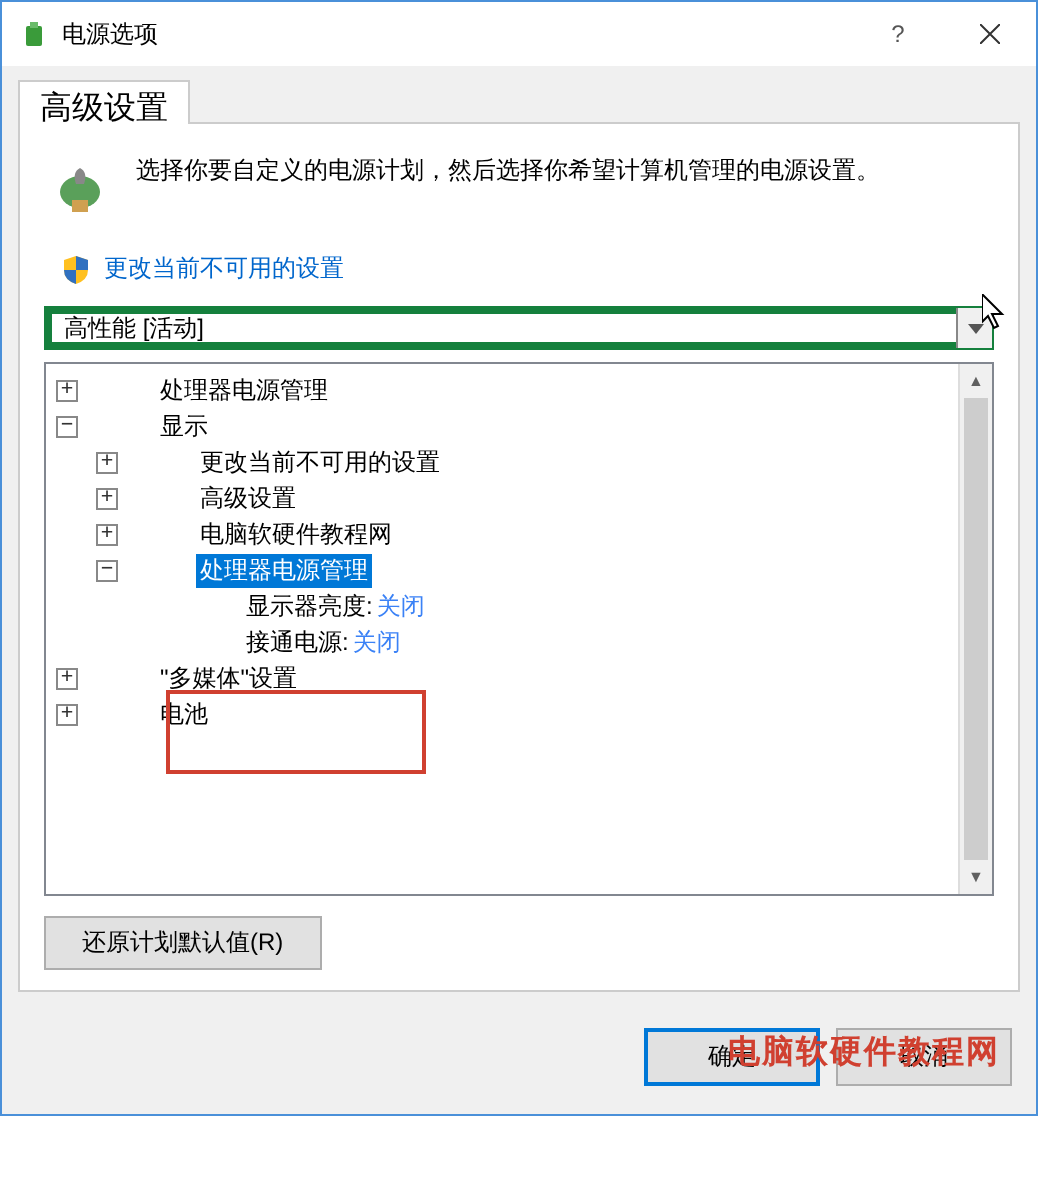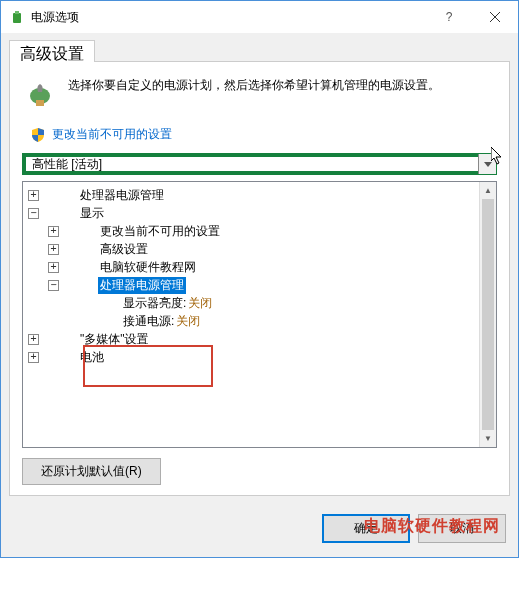--- a/index.html
+++ b/index.html
@@ -23,21 +23,21 @@
 .dropdown { position: relative; margin-bottom: 6px; }
 .dropdown-box { border: 4px solid #15803d; background: #fff; height: 22px; display: flex; align-items: center; padding: 0 6px; }
 .dropdown-arrow { position: absolute; right: 1px; top: 1px; width: 18px; height: 20px; border-left: 1px solid #888; display: flex; align-items: center; justify-content: center; background: #f0f0f0; }
 .cursor-arrow { position: absolute; right: -10px; top: -6px; z-index: 10; pointer-events: none; }
 .tree-box { border: 1px solid #828790; background: #fff; flex: 1; position: relative; overflow: hidden; margin-bottom: 10px; }
 .tree-inner { padding: 4px 0 4px 3px; }
 .tree-item { display: flex; align-items: center; height: 18px; font-size: 12px; white-space: nowrap; }
 .toggle { width: 11px; height: 11px; border: 1px solid #888; display: flex; align-items: center; justify-content: center; margin-right: 4px; font-size: 10px; line-height: 1; font-family: monospace; cursor: pointer; color: #333; background: #fff; }
 .tree-label { padding: 0 2px; margin-left: 35px; }
 .tree-label.selected { background: #0078d7; color: #fff; }
-.tree-value { color: #a16207; }
+.tree-value { color: #3b82f6; }
 .highlight-box { position: absolute; border: 2px solid #d04030; left: 60px; top: 163px; width: 130px; height: 42px; pointer-events: none; }
 .scrollbar { position: absolute; right: 0; top: 0; bottom: 0; width: 17px; background: #f0f0f0; border-left: 1px solid #ddd; }
 .scroll-btn { height: 17px; display: flex; align-items: center; justify-content: center; color: #606060; font-size: 8px; }
 .scroll-thumb { position: absolute; left: 2px; right: 2px; top: 17px; bottom: 17px; background: #cdcdcd; }
 .restore-row { display: flex; justify-content: flex-start; }
 .btn { background: #e1e1e1; border: 1px solid #adadad; padding: 4px 18px; min-width: 130px; font-size: 12px; cursor: pointer; text-align: center; }
 .footer-btns { background: #f0f0f0; padding: 10px 12px 14px 12px; display: flex; justify-content: flex-end; gap: 8px; position: relative; }
 .footer-btn { min-width: 88px; padding: 4px 6px; background: #e1e1e1; border: 1px solid #adadad; font-size: 12px; cursor: pointer; }
 .footer-btn.primary { border: 2px solid #0078d7; background: #e1e1e1; }
 .watermark { position: absolute; right: 18px; bottom: 20px; color: #d04030; font-size: 16px; font-weight: bold; pointer-events: none; letter-spacing: 1px; }

